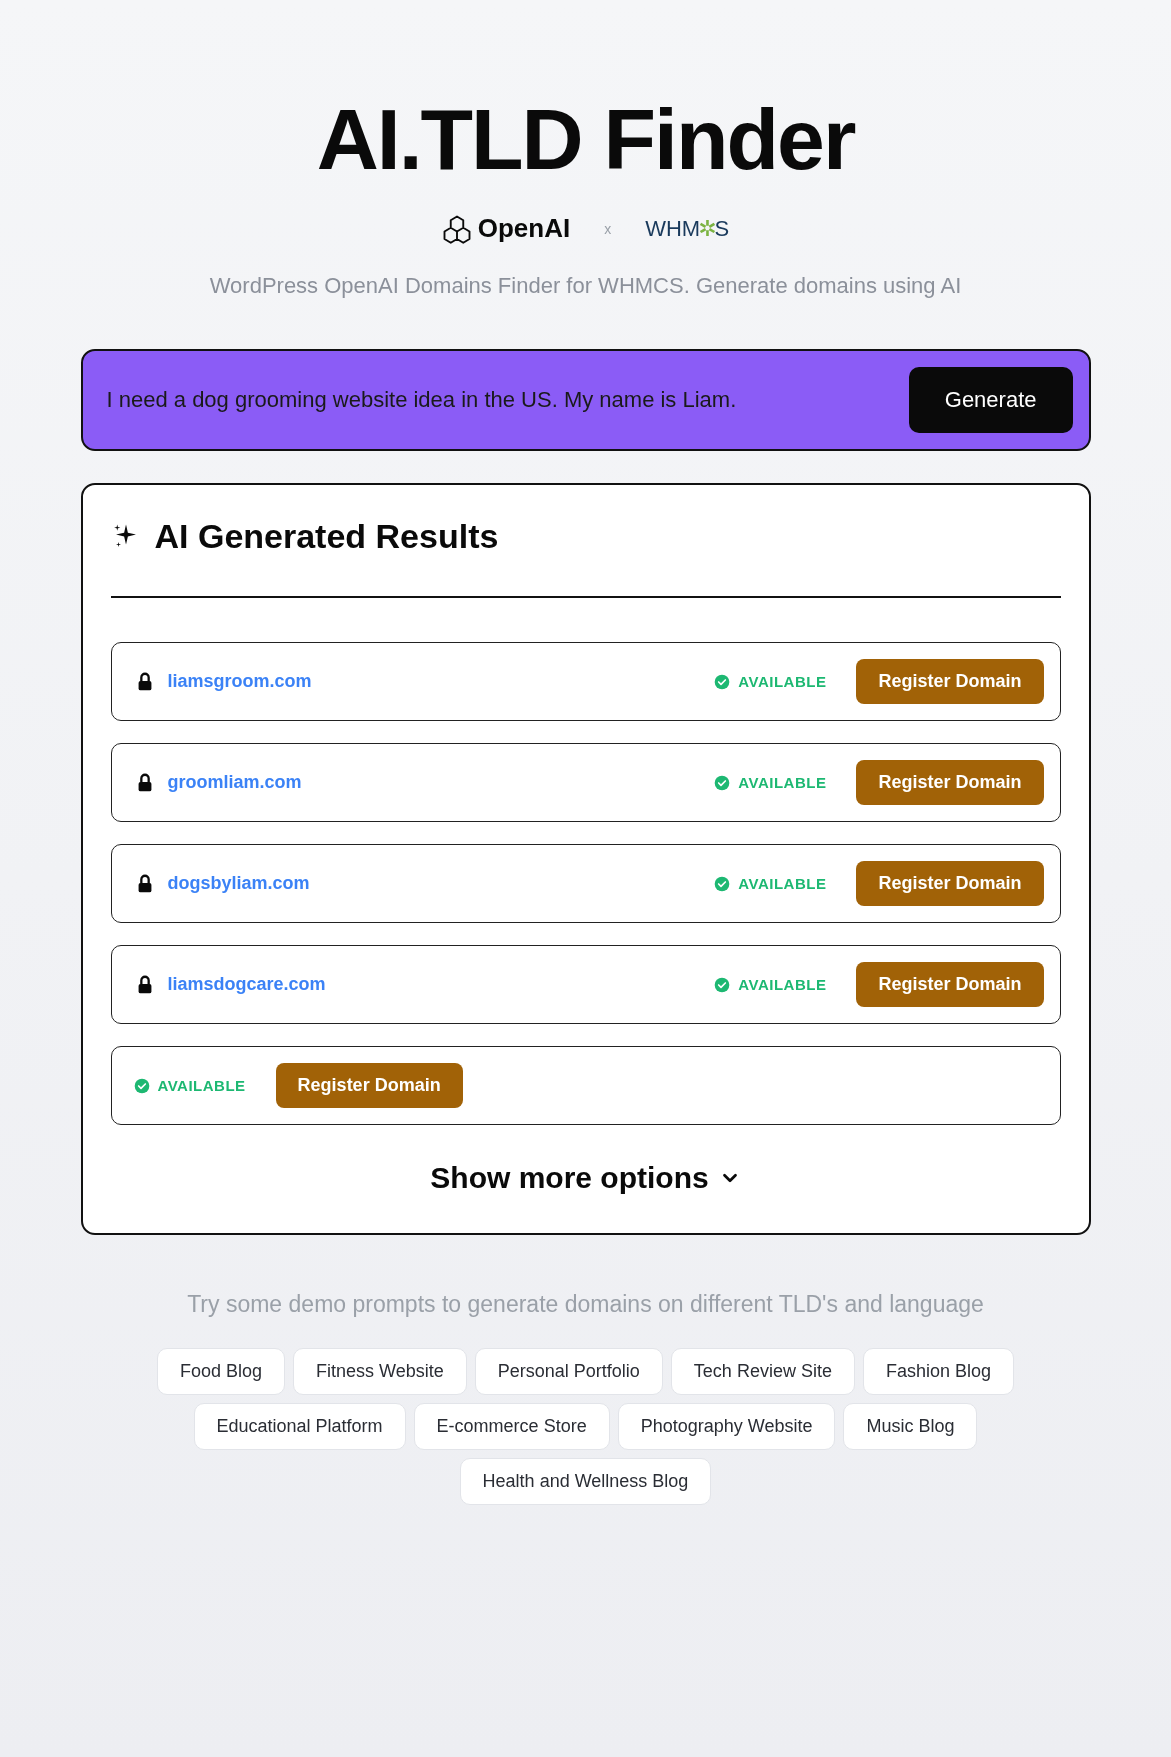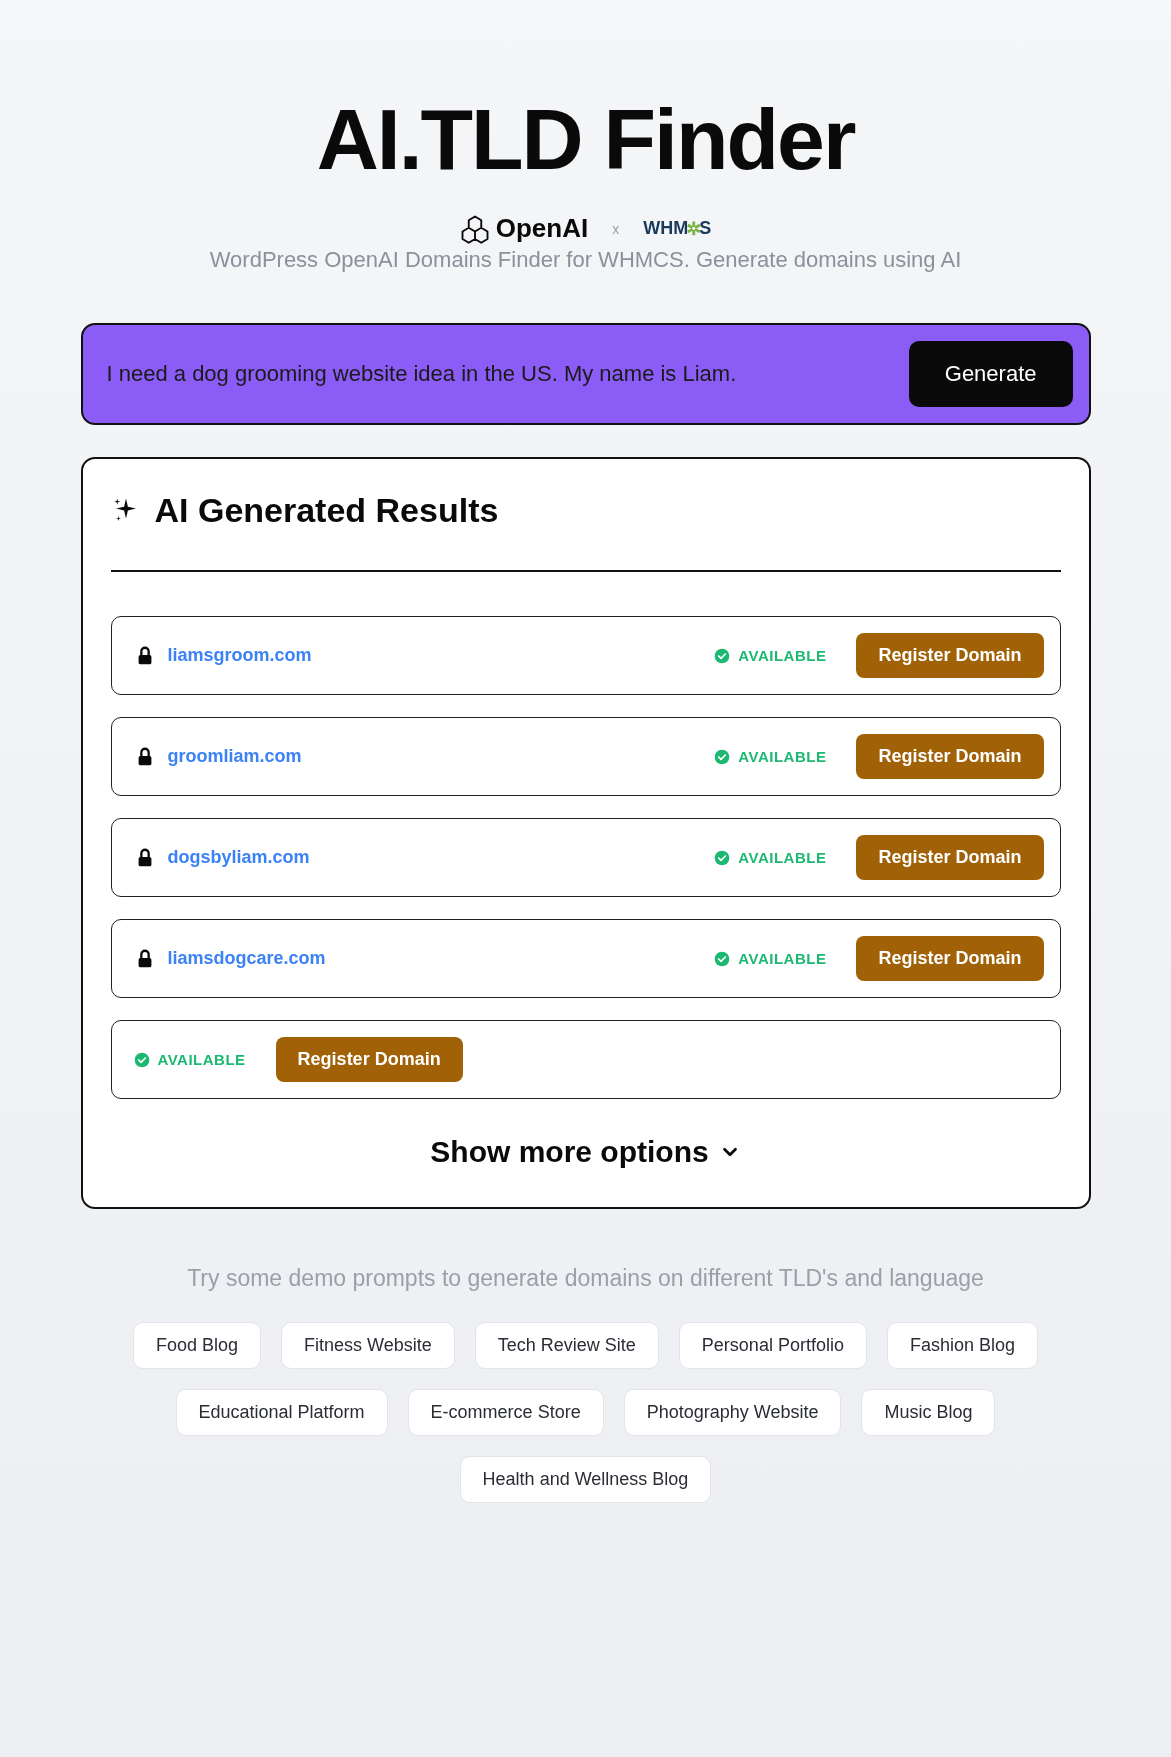--- a/index.html
+++ b/index.html
@@ -27,43 +27,43 @@
       letter-spacing: -2px;
       color: #0a0a0a;
       margin-bottom: 24px;
       font-family: 'Arial Black', sans-serif;
       font-stretch: expanded;
     }
     .powered-row {
       display: flex;
       align-items: center;
       justify-content: center;
-      gap: 24px;
-      margin-bottom: 3px;
+      gap: 34px;
+      margin-bottom: 29px;
     }
     .openai-logo {
       display: flex;
       align-items: center;
       gap: 6px;
       font-weight: 700;
       font-size: 26px;
       color: #0a0a0a;
     }
     .openai-icon {
       width: 30px;
       height: 30px;
     }
     .x-sep {
       color: #9aa0a8;
       font-size: 14px;
       font-weight: 500;
     }
     .whmcs-logo {
-      font-weight: 700;
-      font-size: 18px;
+      font-weight: 400;
+      font-size: 22px;
       color: #1a3a5c;
       display: flex;
       align-items: center;
     }
     .whmcs-gear {
       color: #7cb342;
       display: inline-block;
       margin: 0 -2px;
     }
     .subtitle {
@@ -194,21 +194,21 @@
     }
     .demo-hint {
       color: #9aa0a8;
       font-size: 23px;
       margin-bottom: 30px;
     }
     .chips {
       display: flex;
       flex-wrap: wrap;
       justify-content: center;
-      gap: 20px;
+      gap: 8px;
     }
     .chip {
       background: #fff;
       border: 1px solid #e2e4e9;
       border-radius: 10px;
       padding: 12px 22px;
       font-size: 18px;
       color: #2a2d34;
       cursor: pointer;
     }
@@ -338,22 +338,22 @@
         <polyline points="6 9 12 15 18 9"></polyline>
       </svg>
     </div>
   </div>
 
   <div class="demo-section">
     <div class="demo-hint">Try some demo prompts to generate domains on different TLD's and language</div>
     <div class="chips" id="chips">
         <div class="chip">Food Blog</div>
         <div class="chip">Fitness Website</div>
+        <div class="chip">Personal Portfolio</div>
         <div class="chip">Tech Review Site</div>
-        <div class="chip">Personal Portfolio</div>
         <div class="chip">Fashion Blog</div>
         <div class="chip">Educational Platform</div>
         <div class="chip">E-commerce Store</div>
         <div class="chip">Photography Website</div>
         <div class="chip">Music Blog</div>
         <div class="chip">Health and Wellness Blog</div>
       </div>
   </div>
 </div>
 

